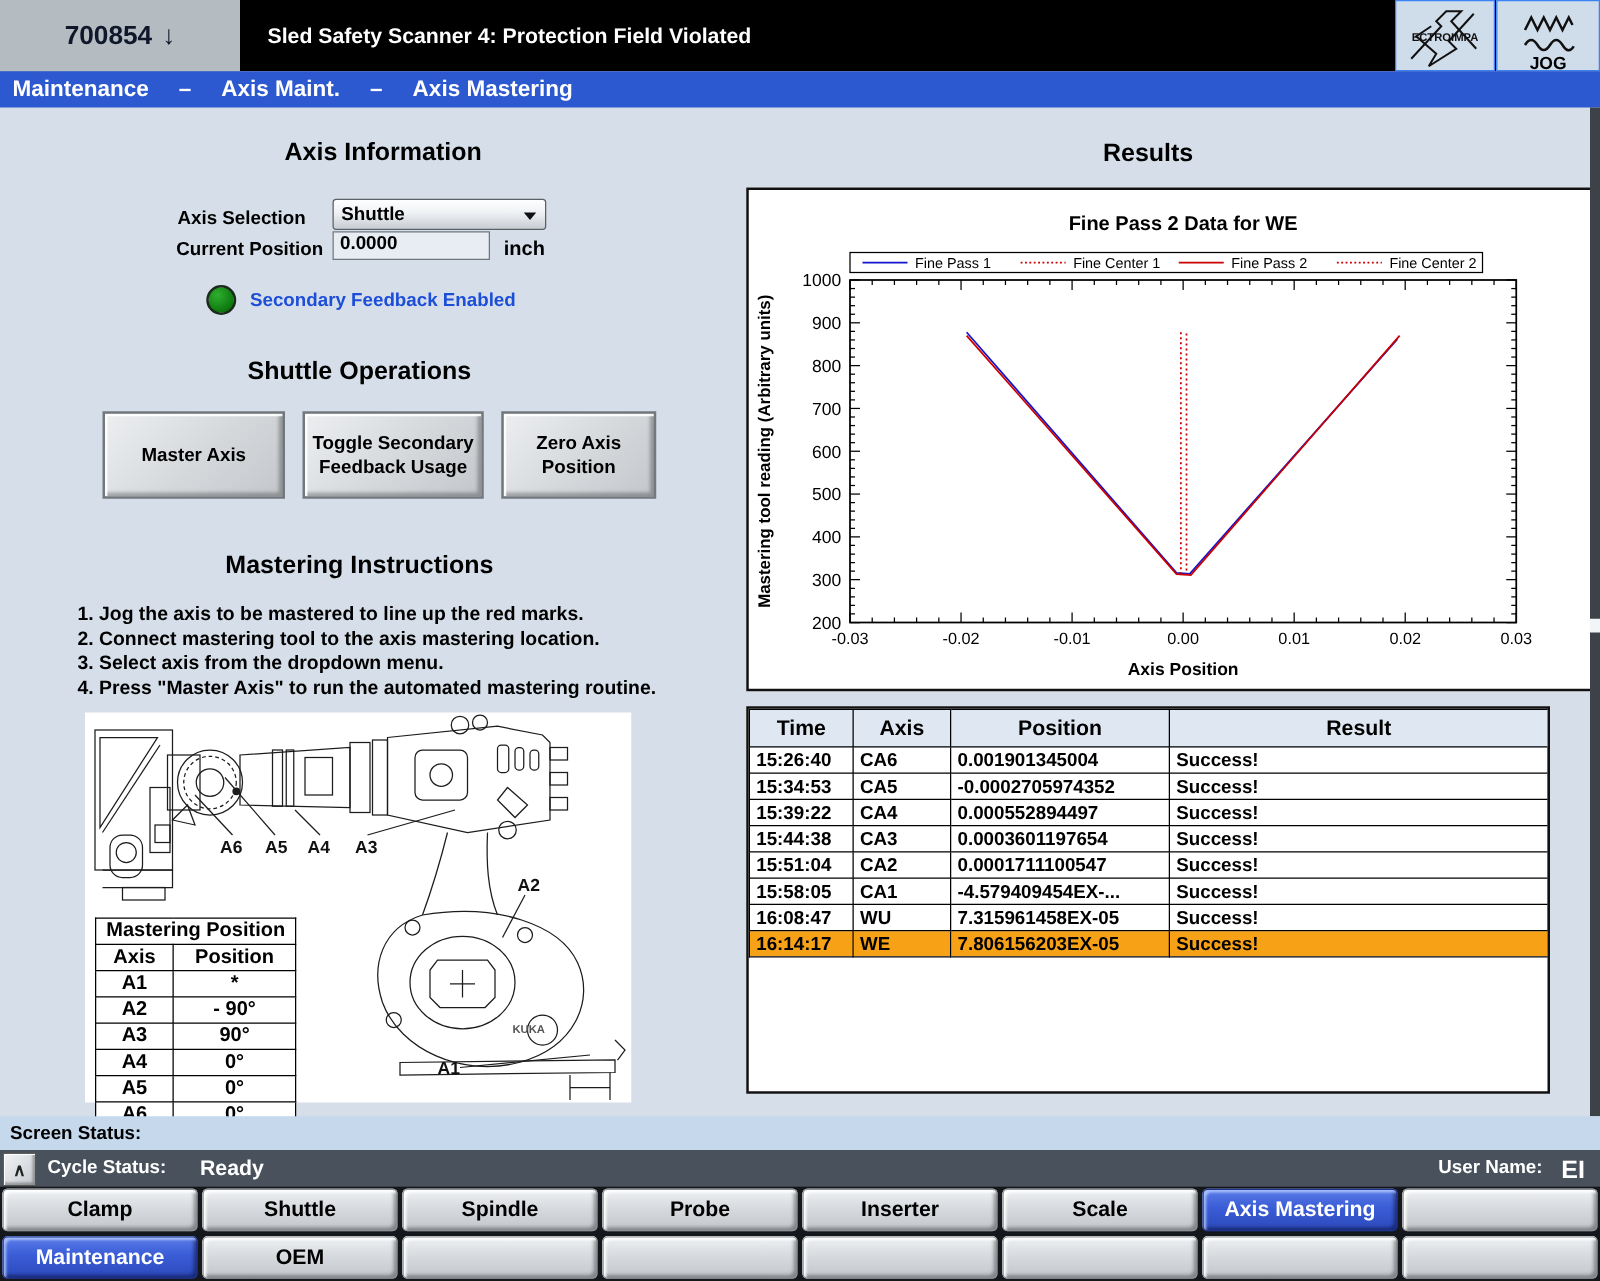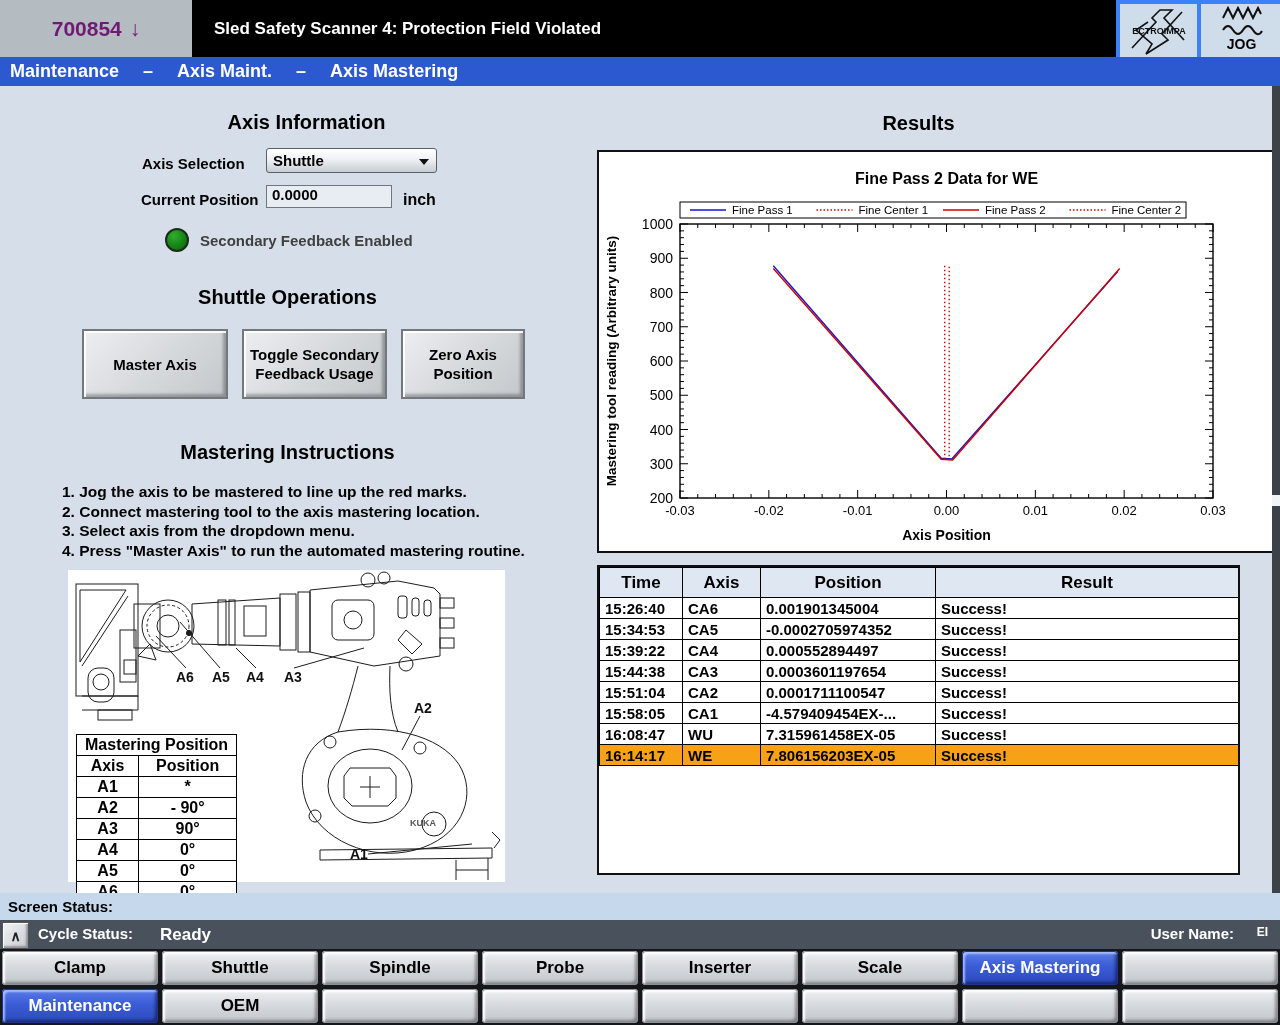--- a/index.html
+++ b/index.html
@@ -7,49 +7,49 @@
     width:1280px;height:1025px;position:relative;overflow:hidden;
     background:#d6dfe9;
     font-family:"Liberation Sans",sans-serif;
     -webkit-font-smoothing:none;
   }
   
   .topbar{position:absolute;left:0;top:0;width:1280px;height:57px;background:#000;}
   .alarm-num{
     position:absolute;left:0;top:0;width:192px;height:57px;background:#b4bbc1;
     display:flex;align-items:center;justify-content:center;gap:8px;
-    font-size:21px;font-weight:bold;color:#701a75;
+    font-size:21px;font-weight:bold;color:#0f172a;
   }
   .alarm-text{
     position:absolute;left:214px;top:0;height:57px;right:170px;
     display:flex;align-items:center;color:#fff;font-size:17px;font-weight:bold;
     white-space:nowrap;overflow:hidden;
   }
   .icon-tile{
-    position:absolute;top:0;height:55px;background:#cfdcea;border:4px solid #3b82f6;
-    display:flex;flex-direction:column;align-items:center;justify-content:flex-start;
+    position:absolute;top:0;height:55px;background:#cfdcea;border:1px solid #3b82f6;
+    display:flex;flex-direction:column;align-items:center;justify-content:flex-end;
   }
   .tile-logo{left:1116px;width:78px;}
   .tile-jog{left:1197px;width:81px;}
   .jog-label{font-size:14px;font-weight:bold;color:#000;line-height:12px;}
   
   .breadcrumb{
     position:absolute;left:0;top:57px;width:1280px;height:29px;background:#2d59d0;
     display:flex;align-items:center;gap:24px;padding-left:10px;box-sizing:border-box;
     color:#fff;font-size:18px;font-weight:bold;
   }
   .crumb-sep{font-weight:bold;}
   
   .left-col{position:absolute;left:0;top:86px;width:575px;height:807px;}
   .sec-title{position:absolute;left:0;width:575px;text-align:center;font-size:20px;font-weight:bold;color:#000;}
   .t-axisinfo{top:25px;padding-left:19px;}
   .t-ops{top:200px;}
   .t-instr{top:355px;}
   .form-row{position:absolute;height:24px;display:flex;align-items:center;}
-  .row-axis-sel{left:0;top:66px;width:575px;}
+  .row-axis-sel{left:0;top:77px;width:575px;}
   .row-cur-pos{left:0;top:102px;width:575px;}
   .form-label{position:absolute;font-size:15px;font-weight:bold;color:#000;}
   .lab-axis-sel{left:142px;top:3px;}
   .lab-cur-pos{left:141px;top:3px;}
   .combo{
     position:absolute;left:266px;top:-4px;width:171px;height:25px;
     background:linear-gradient(180deg,#ffffff 0%,#eef1f4 45%,#c8cdd3 100%);
     border:1px solid #5a6066;border-radius:3px;
     display:flex;align-items:center;
     font-size:15px;font-weight:bold;padding-left:6px;box-sizing:border-box;
@@ -64,21 +64,21 @@
     font-size:15px;font-weight:bold;color:#000;
     display:flex;padding-left:5px;box-sizing:border-box;
   }
   .unit-label{position:absolute;left:403px;top:3px;font-size:16px;font-weight:bold;}
   .led-row{position:absolute;left:165px;top:142px;display:flex;align-items:center;gap:11px;}
   .led{
     width:20px;height:20px;border-radius:50%;
     background:radial-gradient(circle at 35% 30%,#2fae2f,#107c10 65%,#0a5a0a);
     border:2px solid #1b2a1b;box-sizing:content-box;
   }
-  .led-label{font-size:15px;font-weight:bold;color:#404040;}
+  .led-label{font-size:15px;font-weight:bold;color:#1d4ed8;}
   .ops-btn-row{position:absolute;left:82px;top:243px;width:425px;height:72px;display:flex;gap:14px;}
   .op-btn{
     flex:0 0 auto;height:70px;box-sizing:border-box;
     background:linear-gradient(135deg,#eceef0 0%,#d5d8db 55%,#c3c7cb 100%);
     border:2px solid #73787d;
     box-shadow:inset 2px 2px 0 rgba(255,255,255,.9), inset -3px -3px 3px rgba(0,0,0,.28);
     display:flex;flex-direction:column;align-items:center;justify-content:center;
     font-size:15px;font-weight:bold;color:#000;text-align:center;line-height:19px;
     cursor:default;
   }
@@ -109,21 +109,21 @@
   .cycle-bar{position:absolute;left:0;top:920px;width:1280px;height:29px;background:#49525c;color:#fff;}
   .collapse-btn{
     position:absolute;left:2px;top:2px;width:25px;height:25px;
     background:linear-gradient(135deg,#f2f4f6,#c6cad0);border:1px solid #555;
     box-shadow:inset 1px 1px 0 #fff, inset -2px -2px 2px rgba(0,0,0,.3);
     display:flex;align-items:center;justify-content:center;font-size:14px;font-weight:bold;color:#222;
   }
   .cycle-label{position:absolute;left:38px;top:5px;font-size:15px;font-weight:bold;}
   .cycle-value{position:absolute;left:160px;top:5px;font-size:17px;font-weight:bold;}
   .user-label{position:absolute;right:46px;top:5px;font-size:15px;font-weight:bold;}
-  .user-value{position:absolute;right:12px;top:5px;font-size:12px;font-weight:bold;}
+  .user-value{position:absolute;right:12px;top:5px;font-size:20px;font-weight:bold;}
   
   .menu{position:absolute;left:0;top:949px;width:1280px;height:76px;background:#14171b;}
   .menu-row{position:absolute;left:0;width:1280px;height:38px;display:flex;}
   .menu-row.r0{top:0;}.menu-row.r1{top:38px;}
   .mkey{
     width:156px;height:34px;margin:2px;box-sizing:border-box;border-radius:4px;
     background:linear-gradient(180deg,#f0f2f5 0%,#d7dade 45%,#c2c6cb 100%);
     box-shadow:inset 0 0 0 1px #8d9196, inset 3px 3px 2px rgba(255,255,255,.95), inset -3px -3px 3px rgba(0,0,0,.35);
     display:flex;align-items:center;justify-content:center;
     font-size:17px;font-weight:bold;color:#000;cursor:default;

